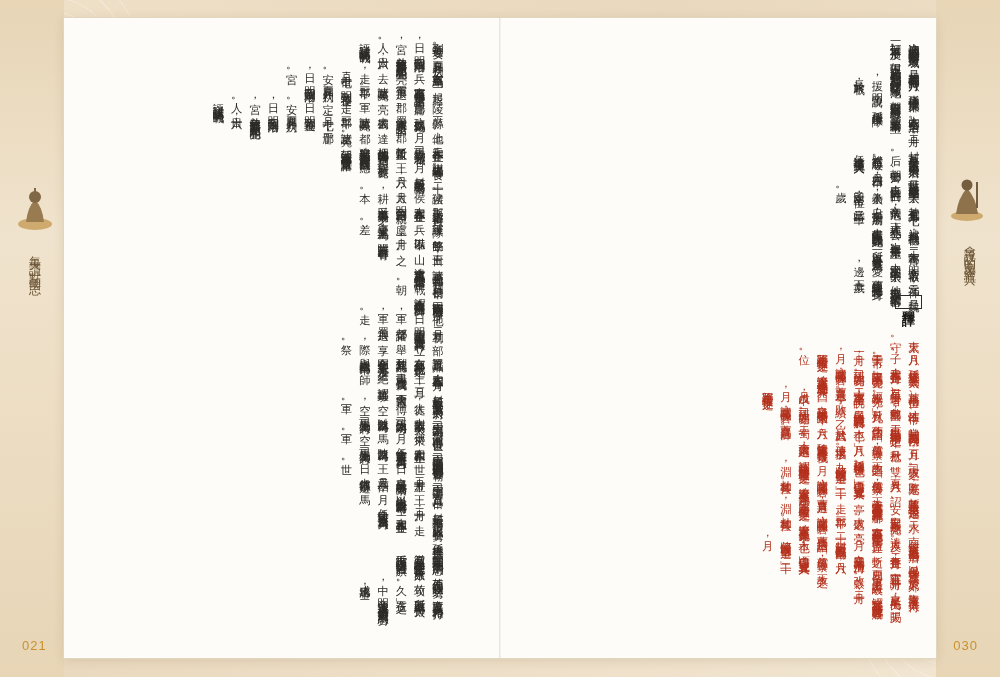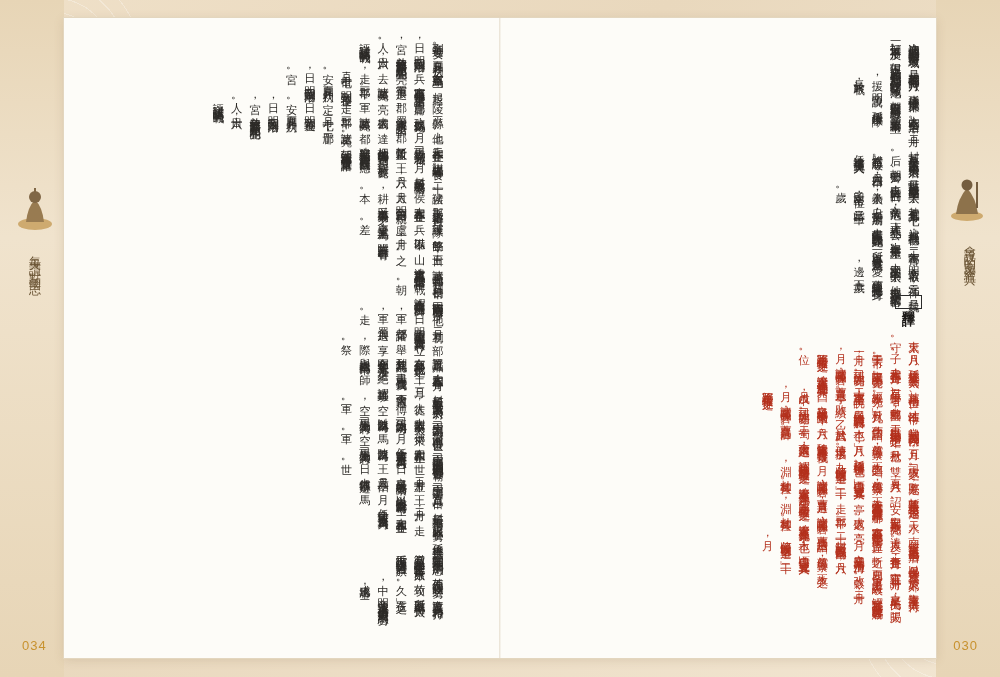--- a/index.html
+++ b/index.html
@@ -166,14 +166,14 @@
   <div class="col">十五日，諸葛亮出兵祁山，遣大將軍司馬懿督諸軍拒之。</div>
   <div class="col">練軍隊，整飭甲兵，以備不虞。十一月，立皇子懿為王，賞賜群臣各有差。</div>
   <div class="col">諸侯、郡王之子皆不得封侯。大和五年春正月，明帝到籍田親耕，以示農事為天下之本。</div>
   <div class="col">謀生者賜糧食。十二月，封皇子殷為繁陽王。六月，太尉華歆薨。</div>
   <div class="col">他。大和二年春正月，司馬懿攻克新城郡，斬殺了孟達。把他的首級傳送到京都。建安新城郡官吏和百姓叛魏回應諸葛亮。朝廷派大將軍曹真督諸軍軍于郿，</div>
   <div class="col">陵、巫縣、上庸郡，改扶縣為錫郡。蜀漢大將軍諸葛亮，大破蜀軍，諸葛亮敗走，三郡平定。二月十七日，明帝到達長安。夏四月初八日，明帝回到洛陽宮，赦免被囚禁而不是死罪的犯人。十六日，評定討伐諸葛亮的戰</div>
   <div class="col">右各路軍馬，一起退兵。右將軍張郃追擊諸葛亮，蜀軍退去。諸葛亮敗走，三郡平。二月十七日，明帝到達長安。夏四月初八日，明帝回到洛陽宮。</div>
   <div class="col">帝到達長安。夏四月初八日，明帝回到洛陽宮，赦免被囚禁而不是死罪的犯人。十六日，評定討伐諸葛亮的戰</div>
 </div>
 
-<div class="page-num left">034</div>
+<div class="page-num left">021</div>
 <div class="page-num right">030</div>
 
 </body></html>

